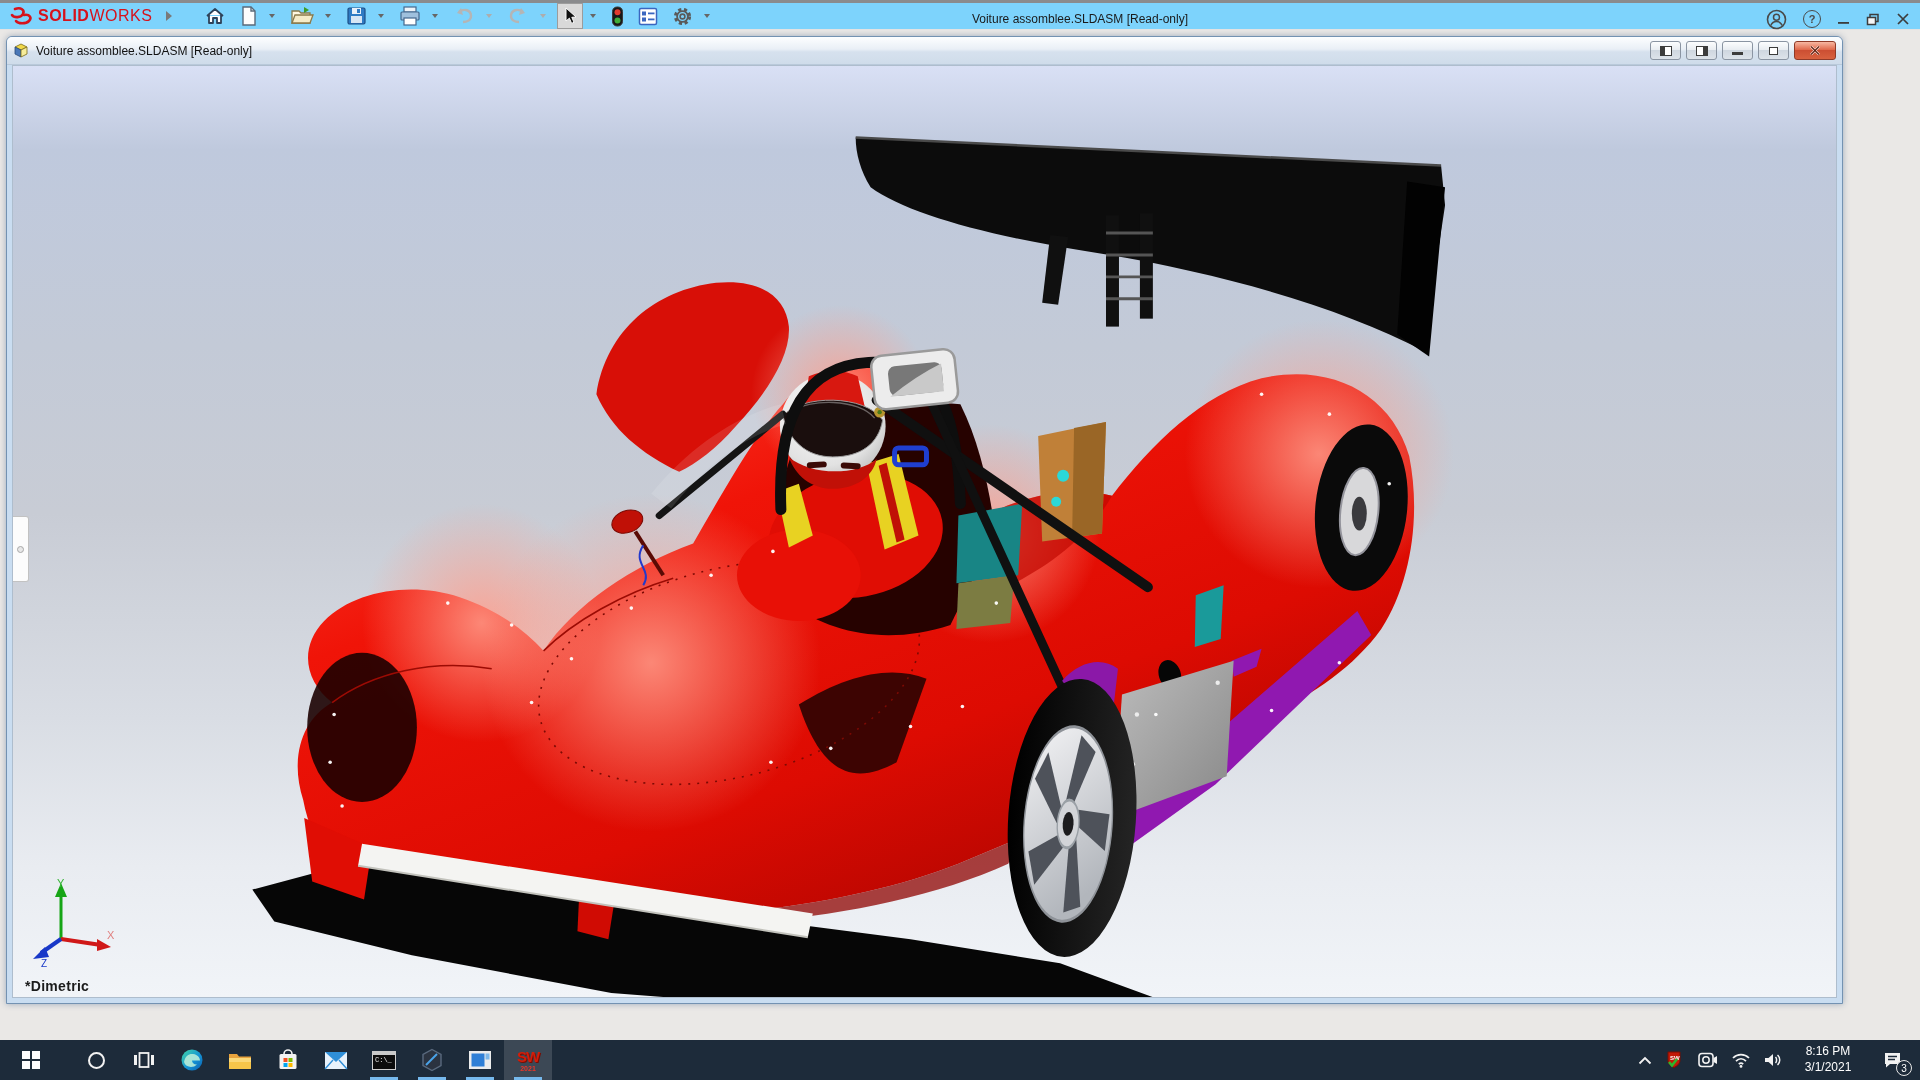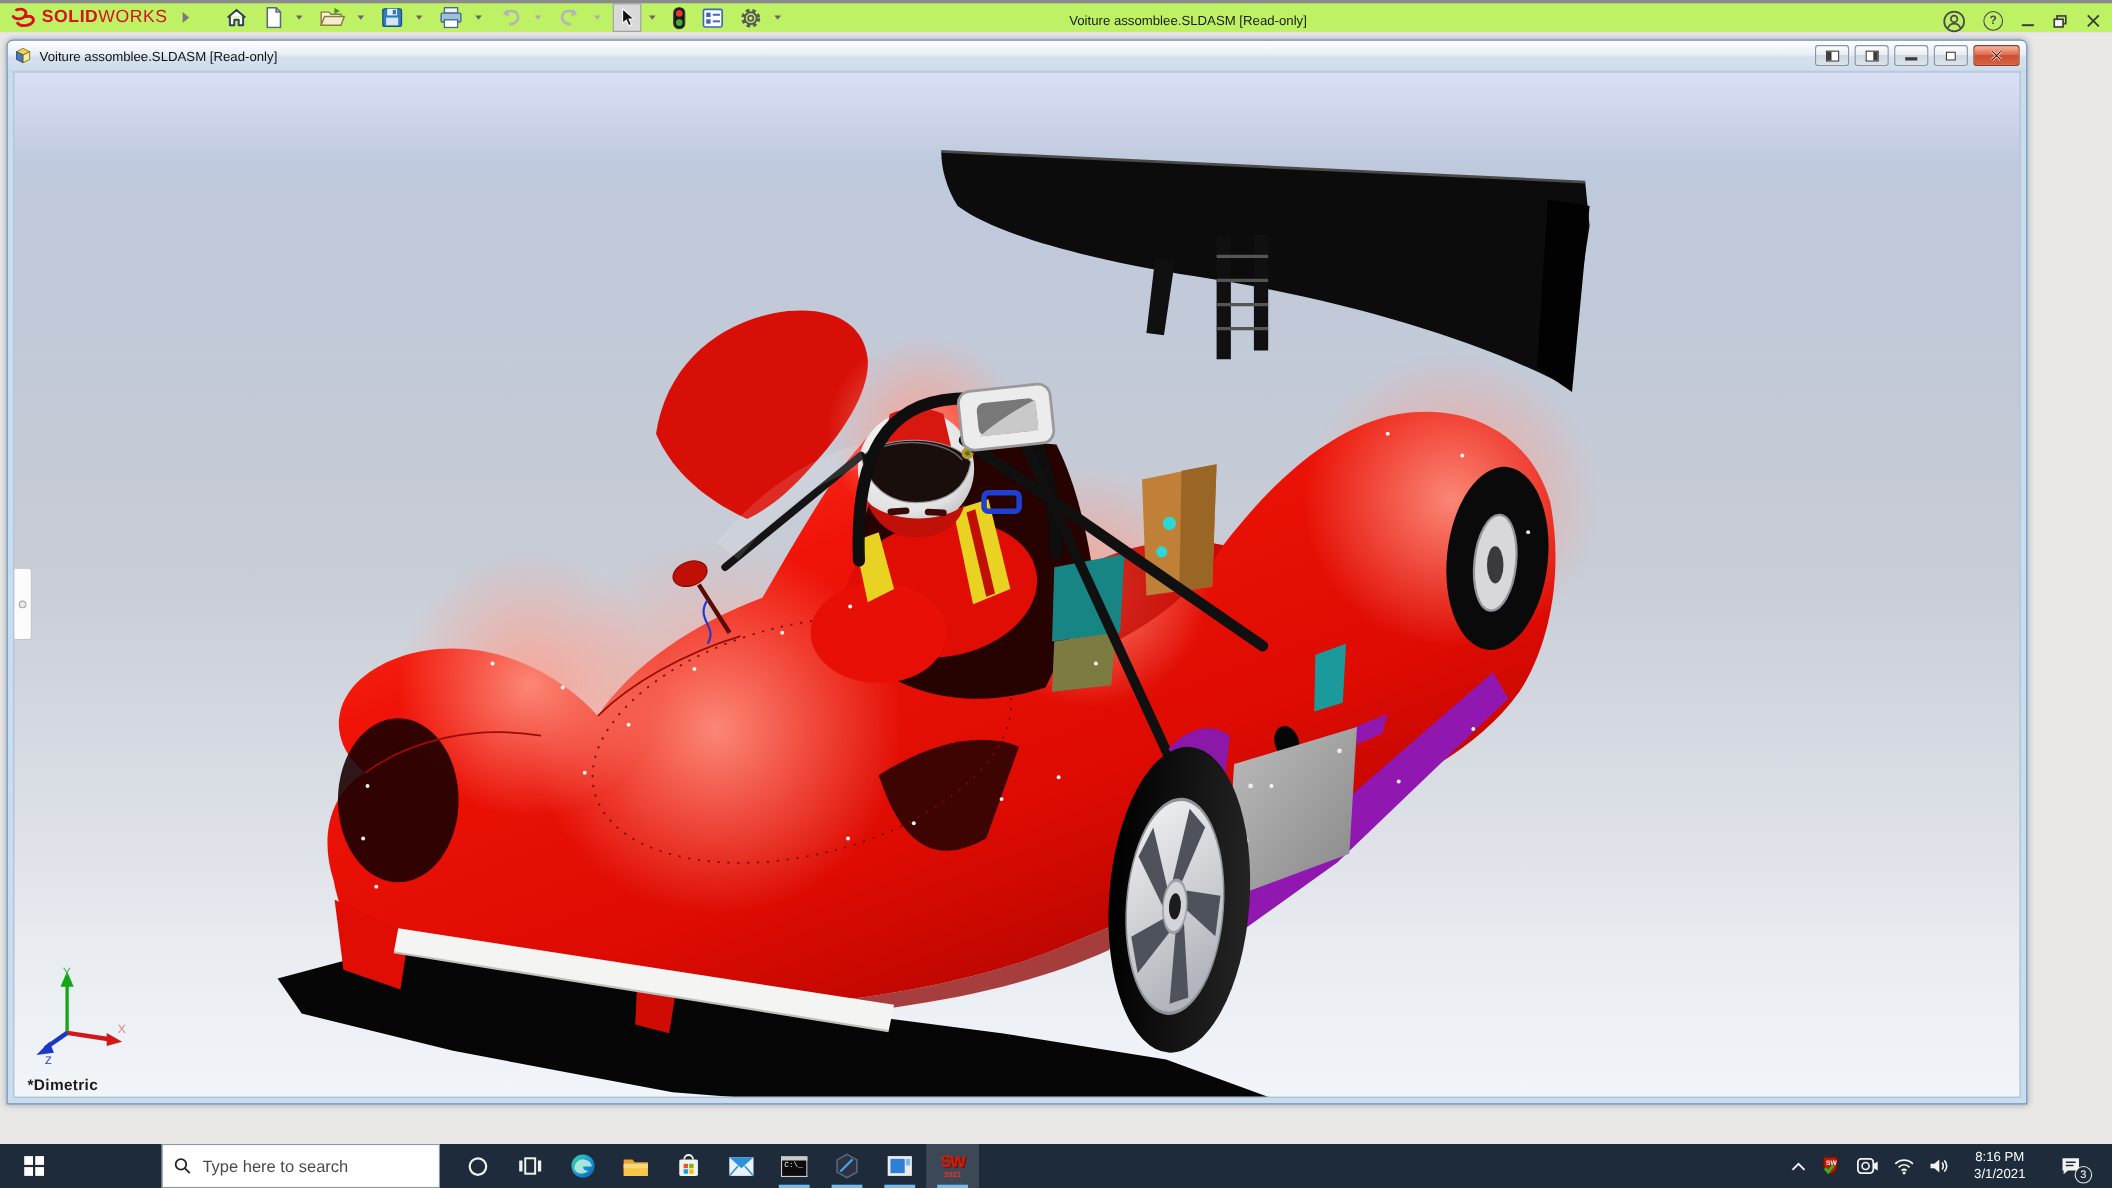--- a/index.html
+++ b/index.html
@@ -1,21 +1,21 @@
 <!DOCTYPE html>
 <html><head>
 <meta charset="utf-8">
 <style>
   * { margin:0; padding:0; box-sizing:border-box; }
   html,body { width:1920px; height:1080px; overflow:hidden; font-family:"Liberation Sans", sans-serif; }
   .app { position:relative; width:1920px; height:1080px; background:#eae8e6; }
 
   
   .app-titlebar { position:absolute; top:0; left:0; right:0; height:30px;
-    background:#bef264; border-top:3px solid #8a8b8d; border-bottom:1px solid #e2e2e2;
+    background:#7dd3fc; border-top:3px solid #8a8b8d; border-bottom:1px solid #e2e2e2;
     display:flex; align-items:center; z-index:30; }
   .brand { display:flex; align-items:center; margin-left:8px; gap:4px; }
   .brand-word { font-size:16px; letter-spacing:.5px; color:#d6131c; }
   .brand-word .solid { font-weight:bold; }
   .flyout-arrow { width:0; height:0; border-left:6px solid #7a7a7a; border-top:5px solid transparent; border-bottom:5px solid transparent; margin-left:14px; }
   .tb-group { display:flex; align-items:center; margin-left:28px; gap:6px; }
   .tb-btn { display:flex; align-items:center; justify-content:center; height:26px; padding:0 3px; border:1px solid transparent; }
   .tb-btn.pressed { background:#d9d9d9; border:1px solid #9c9c9c; }
   .caret { width:0; height:0; border-top:4px solid #666; border-left:3.5px solid transparent; border-right:3.5px solid transparent; margin:0 5px 0 1px; }
   .caret.dim { border-top-color:#adadad; }
@@ -67,21 +67,21 @@
   .tb-search input { border:none; outline:none; font-size:15px; color:#333; width:190px; background:transparent; font-family:"Liberation Sans",sans-serif; }
   .tb-search input::placeholder { color:#4a4a4a; }
   .tb-icons { display:flex; margin-left:10px; }
   .tb-icon { width:48px; display:flex; align-items:center; justify-content:center; position:relative; }
   .tb-icon.open::after { content:""; position:absolute; left:10px; right:10px; bottom:0; height:3px; background:#76b9ed; }
   .tb-icon.active { background:rgba(255,255,255,.14); }
   .cortana-ring { width:17px; height:17px; border:2px solid #f2f2f2; border-radius:50%; }
   .sw-task { display:flex; flex-direction:column; align-items:center; line-height:1; }
   .sw-task .sw { font-weight:bold; font-size:15px; color:#d41d09; text-shadow:1px 1px 0 #7a0c02; letter-spacing:-1px; }
   .sw-task .yr { font-size:7px; color:#e8372a; font-weight:bold; margin-top:1px; }
-  .tray { margin-left:auto; display:flex; align-items:center; gap:13px; padding-right:18px; }
+  .tray { margin-left:auto; display:flex; align-items:center; gap:13px; padding-right:8px; }
   .tray-clock { text-align:center; color:#fff; font-size:12px; line-height:1.3; min-width:62px; }
   .action-wrap { position:relative; width:40px; height:40px; display:flex; align-items:center; justify-content:center; }
   .badge { position:absolute; right:0px; bottom:4px; width:16px; height:16px; border:1.5px solid #e8e8e8; border-radius:50%;
     background:#1d2b3a; color:#fff; font-size:10px; display:flex; align-items:center; justify-content:center; }
   .cmd-ico { width:24px; height:19px; background:#0c0c0c; border:1px solid #cfcfcf; border-top:4px solid #c9c9c9;
     color:#efefef; font-family:"Liberation Mono",monospace; font-size:7px; line-height:1; padding:2px 16px 0 2px; }
 </style>
 </head>
 <body>
 
@@ -417,27 +417,20 @@
 
   <div class="taskbar">
     <div class="tb-start">
       <div class="win-logo">
           <span></span>
           <span></span>
           <span></span>
           <span></span>
         </div>
     </div>
-    <div class="tb-search">
-      <svg width="16" height="16" viewBox="0 0 16 16">
-        <circle cx="6.5" cy="6.5" r="4.8" fill="none" stroke="#222" stroke-width="1.6"></circle>
-        <line x1="10.2" y1="10.2" x2="14.5" y2="14.5" stroke="#222" stroke-width="1.6"></line>
-      </svg>
-      <input type="text" placeholder="Type here to search" style="">
-    </div>
     <div class="tb-icons">
       <div class="tb-icon">
           <div class="cortana-ring"></div>
         </div>
       <div class="tb-icon">
         <svg width="22" height="20" viewBox="0 0 22 20">
           <rect x="1" y="5" width="3" height="10" fill="#f2f2f2"></rect>
           <rect x="6.5" y="3" width="9" height="14" fill="none" stroke="#f2f2f2" stroke-width="1.8"></rect>
           <rect x="18" y="5" width="3" height="10" fill="#f2f2f2"></rect>
         </svg>

